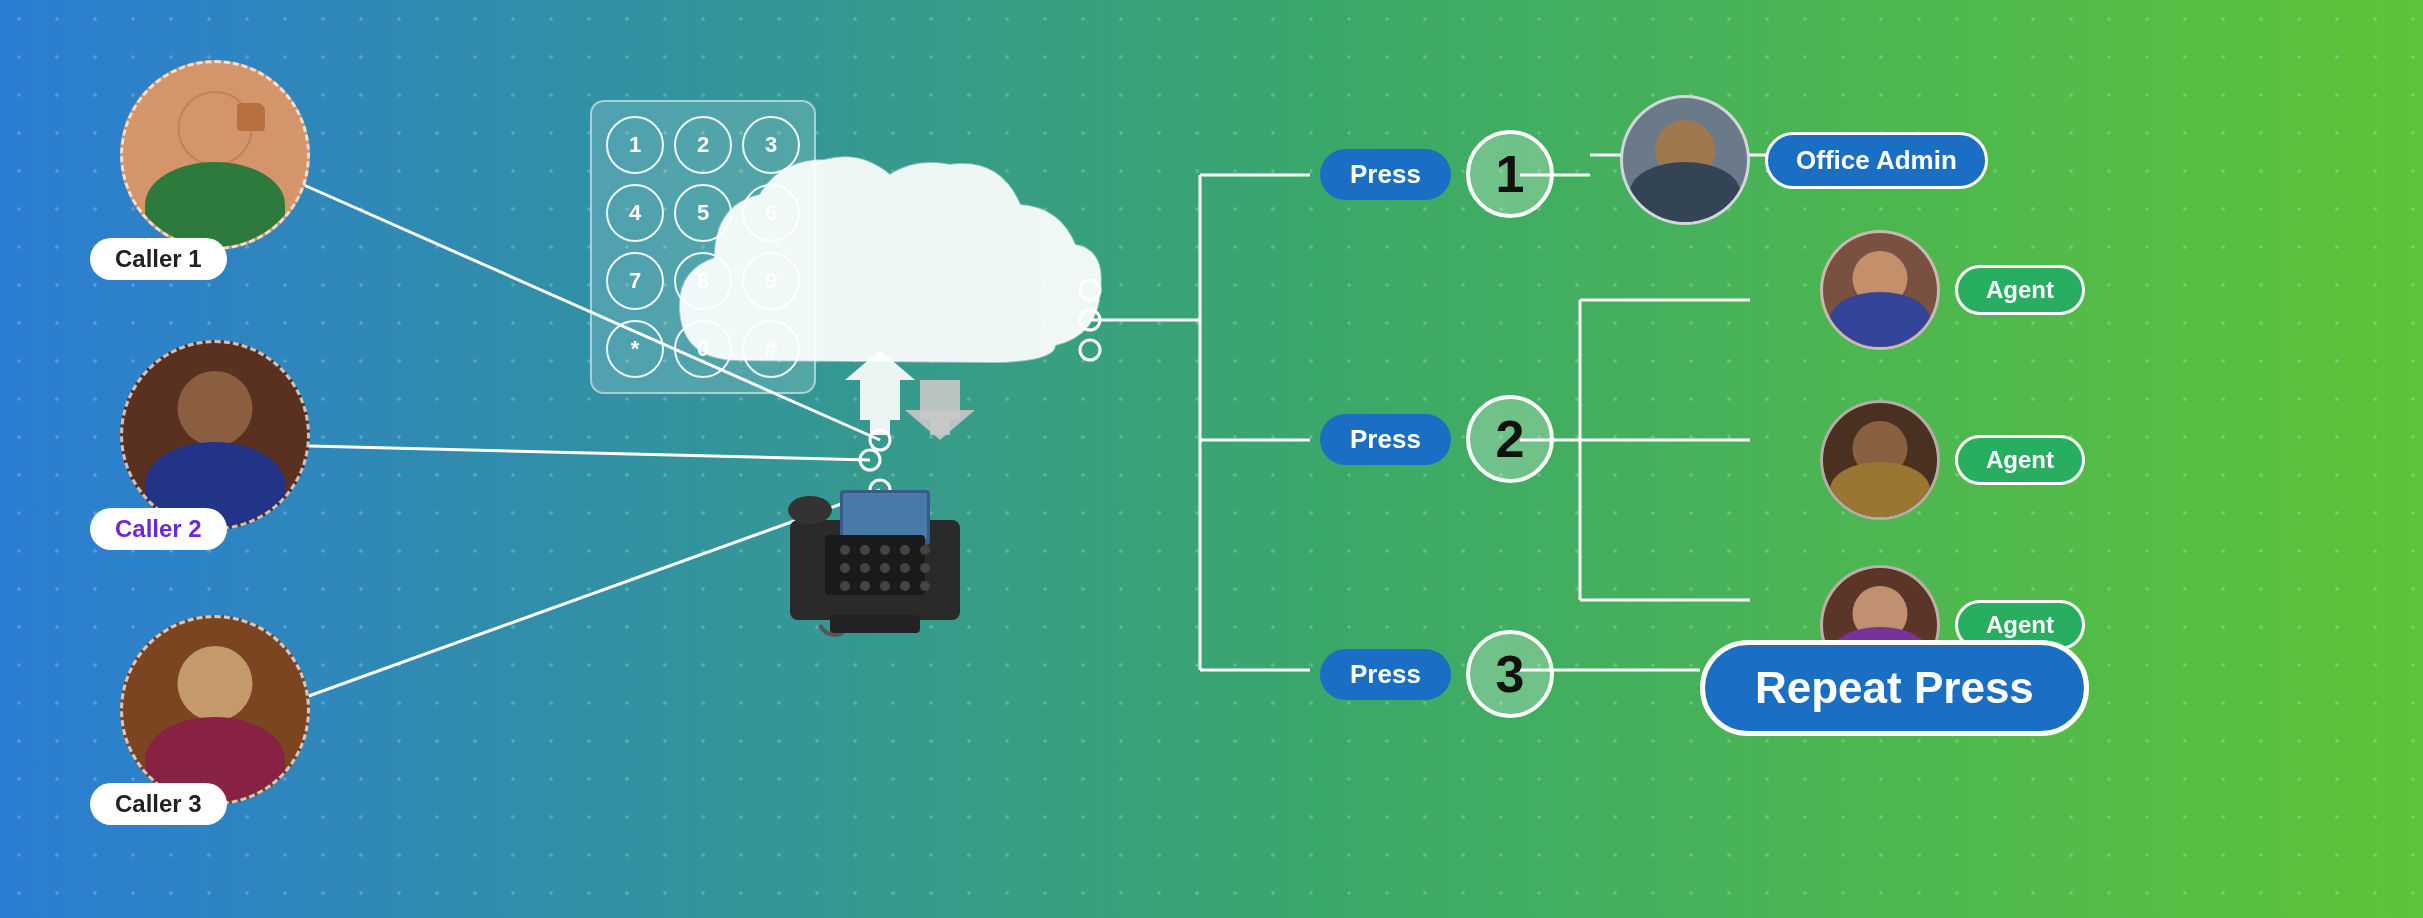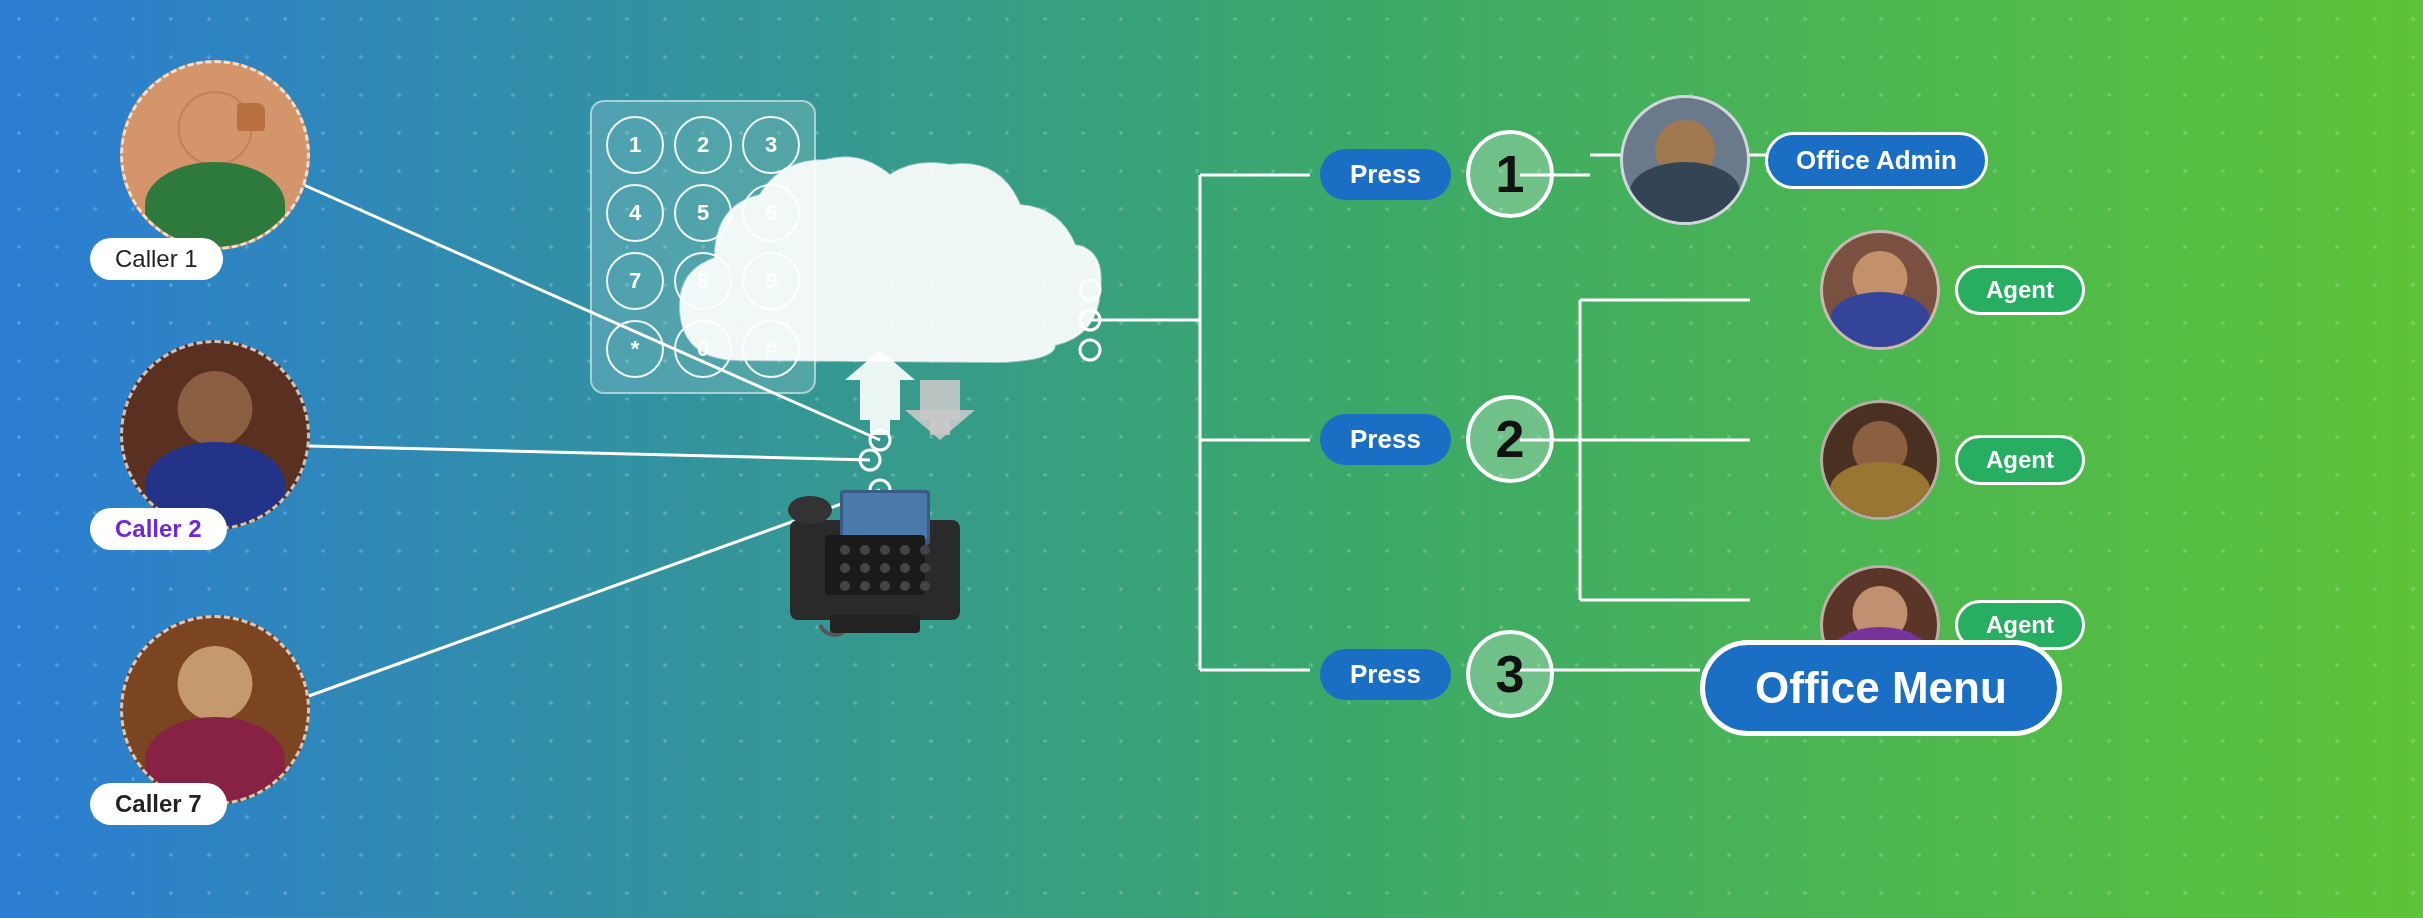--- a/index.html
+++ b/index.html
@@ -95,37 +95,37 @@
   </svg>
 
   <div class="caller-1 diagram-wrapper" style="position:absolute; left:80px; top:60px; width:250px; height:220px;">
     <div style="width:190px; height:190px; border-radius:50%; border:3px dashed rgba(255,255,255,0.7); background:#d4956a; overflow:hidden; position:relative; margin-left:40px;">
 
       <div style="position:absolute; top:28px; left:50%; transform:translateX(-50%); width:75px; height:75px; border-radius:50%; background:#d4956a; border: 2px solid #c0805a;"></div>
       <div style="position:absolute; bottom:0; left:50%; transform:translateX(-50%); width:140px; height:85px; border-radius:50% 50% 0 0; background:#2d7a3c;"></div>
 
       <div style="position:absolute; top:40px; left:62%; width:28px; height:28px; background:#b87040; border-radius:4px 8px 4px 4px;"></div>
     </div>
-    <div style="position:absolute; bottom:0; left:10px; background:white; border-radius:30px; padding:7px 25px; font-weight:normal; font-size:24px; color:#222; white-space:nowrap;">Caller 1</div>
+    <div style="position:absolute; bottom:0; left:10px; background:white; border-radius:30px; padding:7px 25px; font-weight:bold; font-size:24px; color:#222; white-space:nowrap;">Caller 1</div>
   </div>
 
   <div style="position:absolute; left:80px; top:340px; width:250px; height:210px;">
     <div style="width:190px; height:190px; border-radius:50%; border:3px dashed rgba(255,255,255,0.7); background:#5a3020; overflow:hidden; position:relative; margin-left:40px;">
       <div style="position:absolute; top:28px; left:50%; transform:translateX(-50%); width:75px; height:75px; border-radius:50%; background:#8B5e40;"></div>
       <div style="position:absolute; bottom:0; left:50%; transform:translateX(-50%); width:140px; height:85px; border-radius:50% 50% 0 0; background:#223388;"></div>
     </div>
     <div style="position:absolute; bottom:0; left:10px; background:white; border-radius:30px; padding:7px 25px; font-weight:bold; font-size:24px; color:#6d28d9; white-space:nowrap;">Caller 2</div>
   </div>
 
   <div style="position:absolute; left:80px; top:615px; width:250px; height:210px;">
     <div style="width:190px; height:190px; border-radius:50%; border:3px dashed rgba(255,255,255,0.7); background:#7a4520; overflow:hidden; position:relative; margin-left:40px;">
       <div style="position:absolute; top:28px; left:50%; transform:translateX(-50%); width:75px; height:75px; border-radius:50%; background:#c49a6c;"></div>
       <div style="position:absolute; bottom:0; left:50%; transform:translateX(-50%); width:140px; height:85px; border-radius:50% 50% 0 0; background:#882244;"></div>
     </div>
-    <div style="position:absolute; bottom:0; left:10px; background:white; border-radius:30px; padding:7px 25px; font-weight:bold; font-size:24px; color:#222; white-space:nowrap;">Caller 7</div>
+    <div style="position:absolute; bottom:0; left:10px; background:white; border-radius:30px; padding:7px 25px; font-weight:bold; font-size:24px; color:#222; white-space:nowrap;">Caller 3</div>
   </div>
 
   <div style="position:absolute; left:590px; top:100px; background:rgba(255,255,255,0.15); border:2px solid rgba(255,255,255,0.5); border-radius:14px; padding:14px;">
     <div style="display:grid; grid-template-columns:repeat(3, 58px); gap:10px;">
       <div style="width:58px;height:58px;border-radius:50%;border:2px solid rgba(255,255,255,0.9);display:flex;align-items:center;justify-content:center;color:white;font-size:22px;font-weight:bold;cursor:pointer;">1</div>
       <div style="width:58px;height:58px;border-radius:50%;border:2px solid rgba(255,255,255,0.9);display:flex;align-items:center;justify-content:center;color:white;font-size:22px;font-weight:bold;cursor:pointer;">2</div>
       <div style="width:58px;height:58px;border-radius:50%;border:2px solid rgba(255,255,255,0.9);display:flex;align-items:center;justify-content:center;color:white;font-size:22px;font-weight:bold;cursor:pointer;">3</div>
       <div style="width:58px;height:58px;border-radius:50%;border:2px solid rgba(255,255,255,0.9);display:flex;align-items:center;justify-content:center;color:white;font-size:22px;font-weight:bold;cursor:pointer;">4</div>
       <div style="width:58px;height:58px;border-radius:50%;border:2px solid rgba(255,255,255,0.9);display:flex;align-items:center;justify-content:center;color:white;font-size:22px;font-weight:bold;cursor:pointer;">5</div>
       <div style="width:58px;height:58px;border-radius:50%;border:2px solid rgba(255,255,255,0.9);display:flex;align-items:center;justify-content:center;color:white;font-size:22px;font-weight:bold;cursor:pointer;">6</div>
@@ -225,16 +225,16 @@
 
   <div style="position:absolute; left:1820px; top:565px; display:flex; align-items:center; gap:15px;">
     <div style="width:120px; height:120px; border-radius:50%; background:#5a3528; overflow:hidden; position:relative; border:3px solid rgba(255,255,255,0.6);">
       <div style="position:absolute; top:18px; left:50%; transform:translateX(-50%); width:55px; height:55px; border-radius:50%; background:#c09070;"></div>
       <div style="position:absolute; bottom:0; left:50%; transform:translateX(-50%); width:100px; height:55px; border-radius:50% 50% 0 0; background:#773399;"></div>
     </div>
     <div style="background:#27AE60; color:white; border:3px solid white; border-radius:35px; padding:8px 28px; font-size:24px; font-weight:bold;">Agent</div>
   </div>
 
   <div style="position:absolute; left:1700px; top:640px;">
-    <div style="background:#1a6fc4; color:white; border:5px solid white; border-radius:55px; padding:18px 50px; font-size:44px; font-weight:900; white-space:nowrap;">Office Menu</div>
+    <div style="background:#1a6fc4; color:white; border:5px solid white; border-radius:55px; padding:18px 50px; font-size:44px; font-weight:900; white-space:nowrap;">Repeat Press</div>
   </div>
 
 </div>
 
 </body></html>

